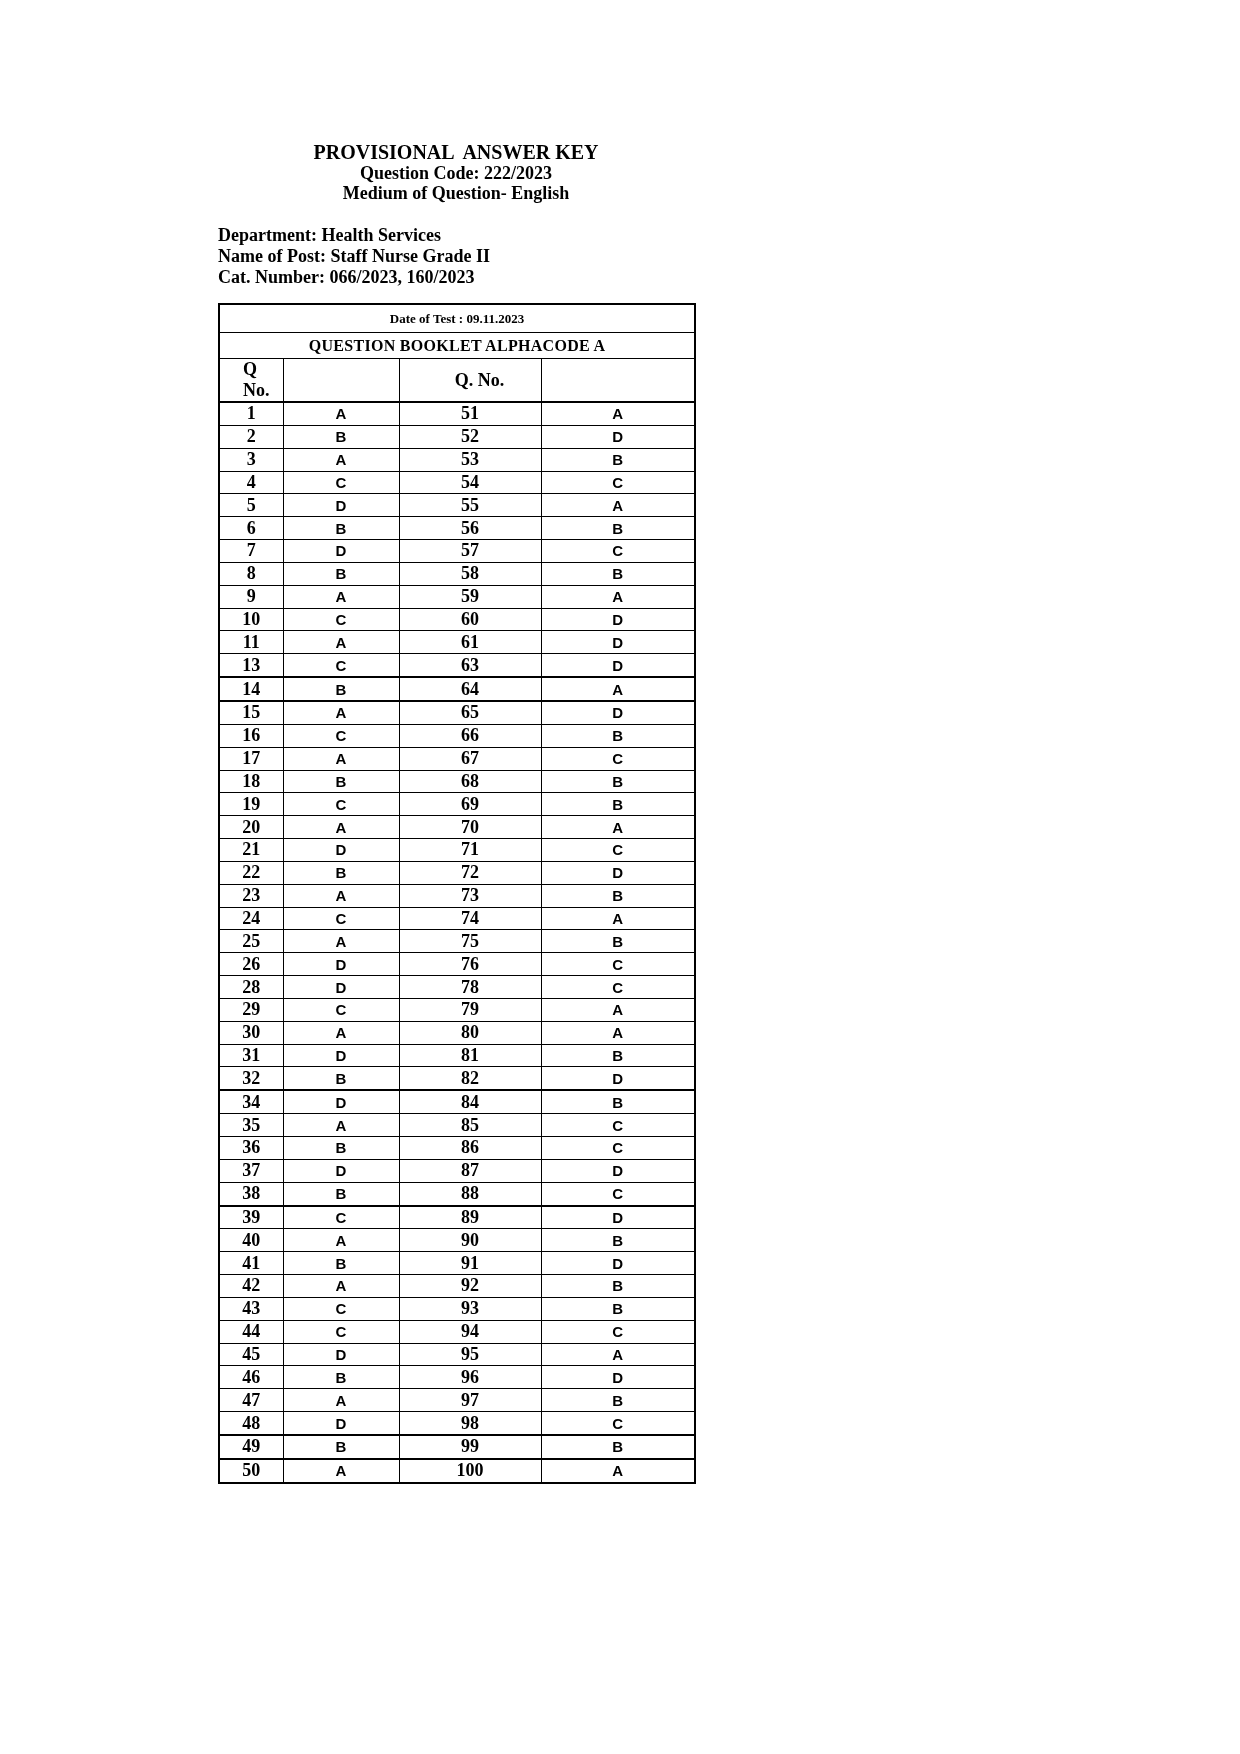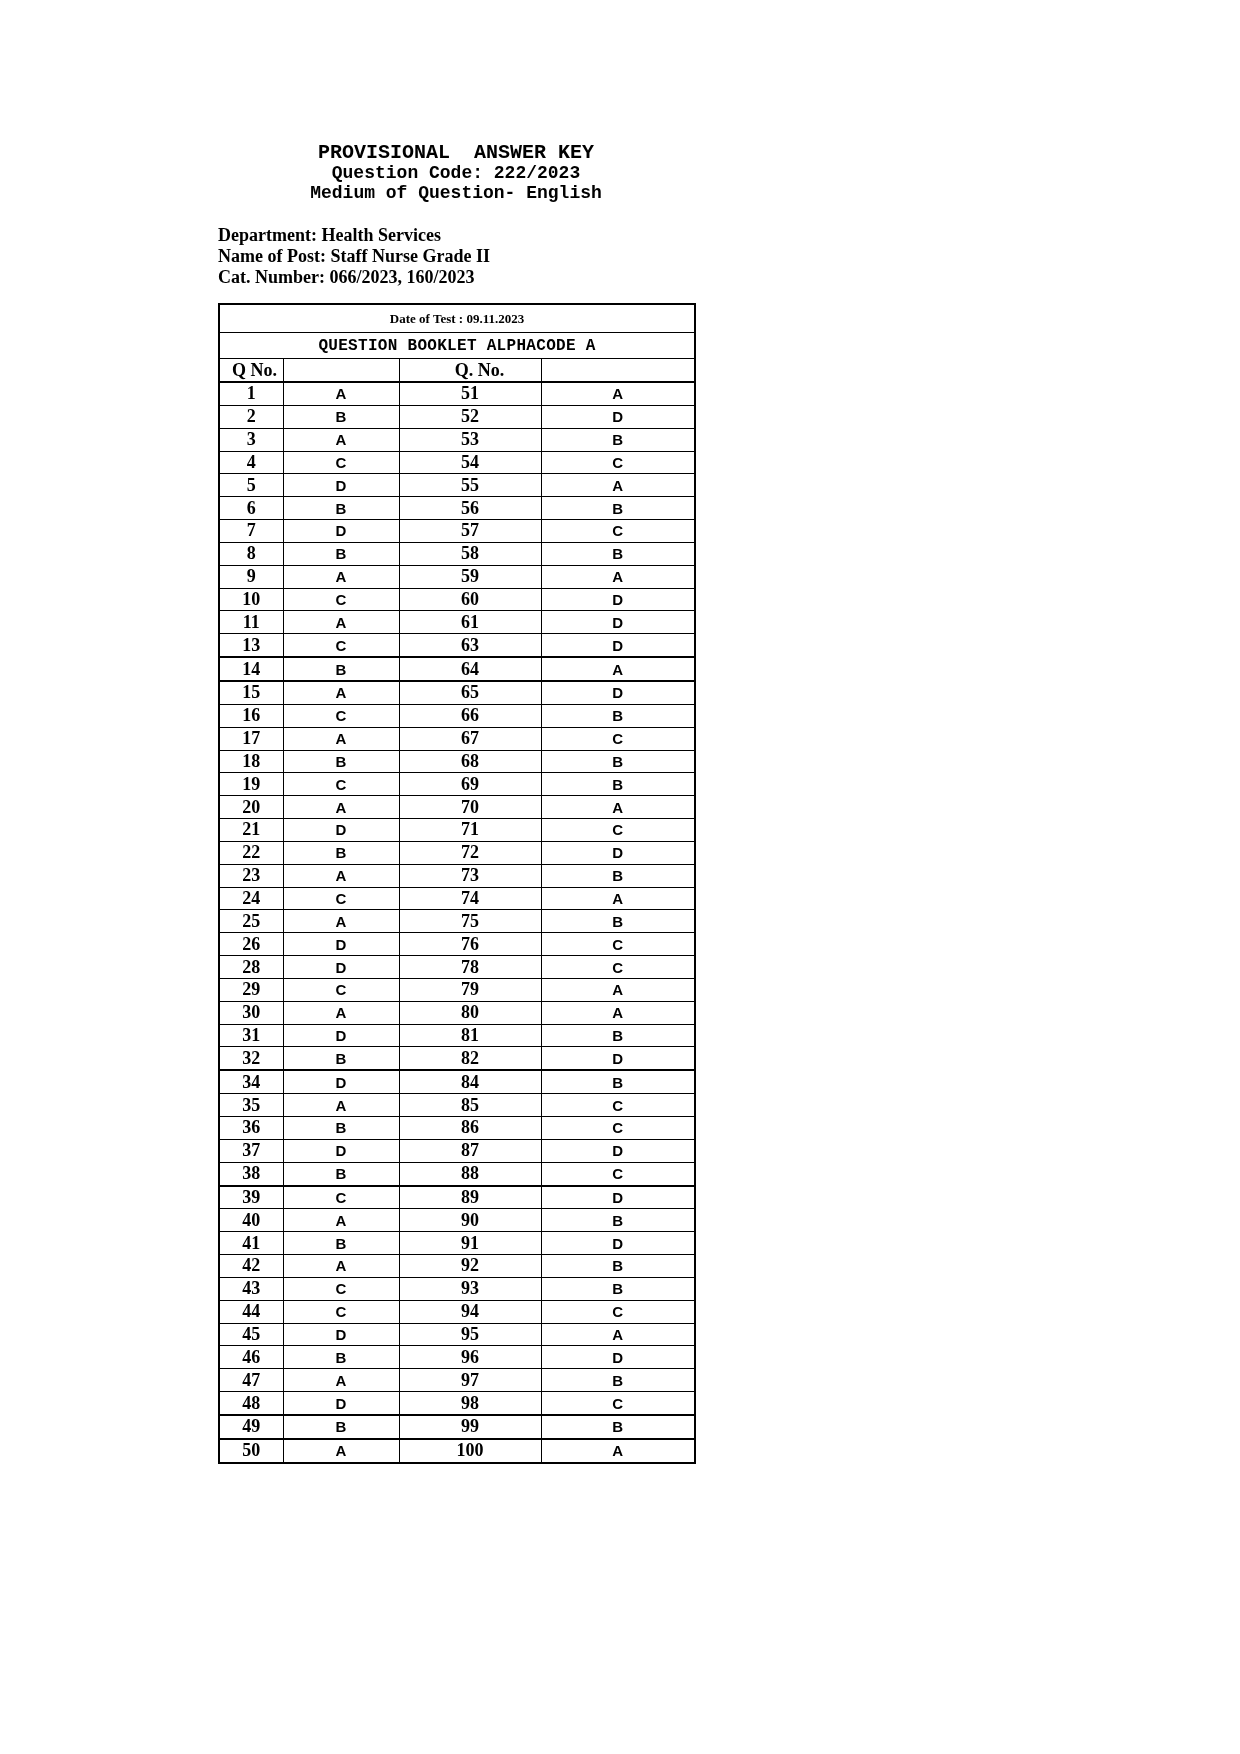--- a/index.html
+++ b/index.html
@@ -11,21 +11,20 @@
     position: relative;
   }
   .doc {
     position: absolute;
     left: 218px; top: 142px;
     width: 476px;
   }
   .title-block {
     text-align: center;
     font-weight: bold;
-    font-family: Liberation Mono, monospace;
   }
   .title-main {
     font-size: 20px;
     line-height: 21px;
     white-space: pre-wrap;
   }
   .title-sub {
     font-size: 18px;
     line-height: 20px;
   }
@@ -53,32 +52,32 @@
     text-align: center;
     font-weight: bold;
     font-size: 13px;
     font-family: "Liberation Serif", serif;
   }
   .alphacode-row {
     height: 25px;
     text-align: center;
     font-weight: bold;
     font-size: 16px;
-    font-family: Liberation Mono, monospace;
+    font-family: Liberation Serif, serif;
     letter-spacing: 0.3px;
     margin-top: 44px;
   }
   tr.col-head th {
     height: 22px;
     font-size: 18px;
     font-weight: bold;
     border-bottom-width: 2px;
     padding-left: 19px;
   }
-  tr.col-head th.qh1 { text-align: left; padding-left: 12px; }
+  tr.col-head th.qh1 { text-align: left; padding-left: 23px; }
   tr.col-head th.qh2 { text-align: center; }
   tbody td { height: 21.85px; text-align: center; vertical-align: middle; }
   td.qn {
     font-family: "Liberation Serif", serif;
     font-weight: bold;
     font-size: 18px;
   }
   td.an {
     font-family: "Liberation Sans", sans-serif;
     font-weight: bold;

